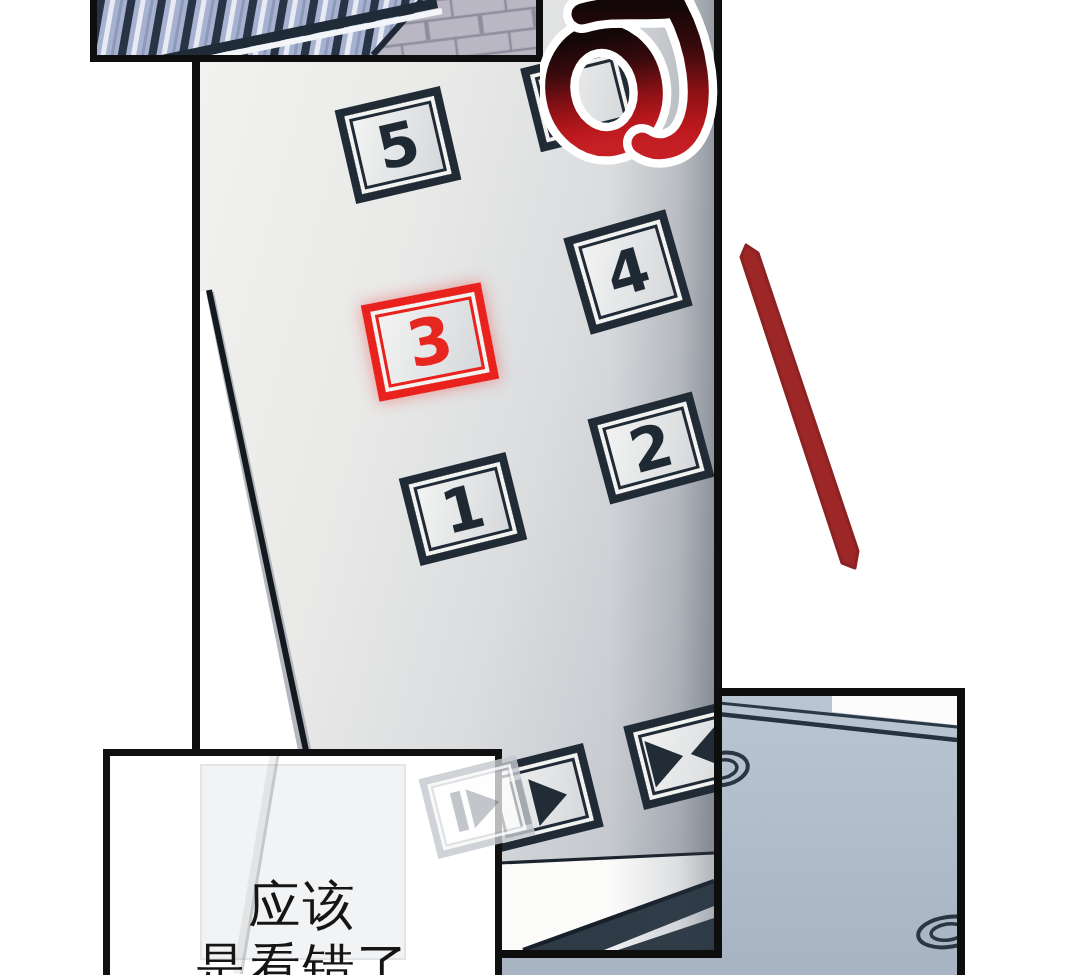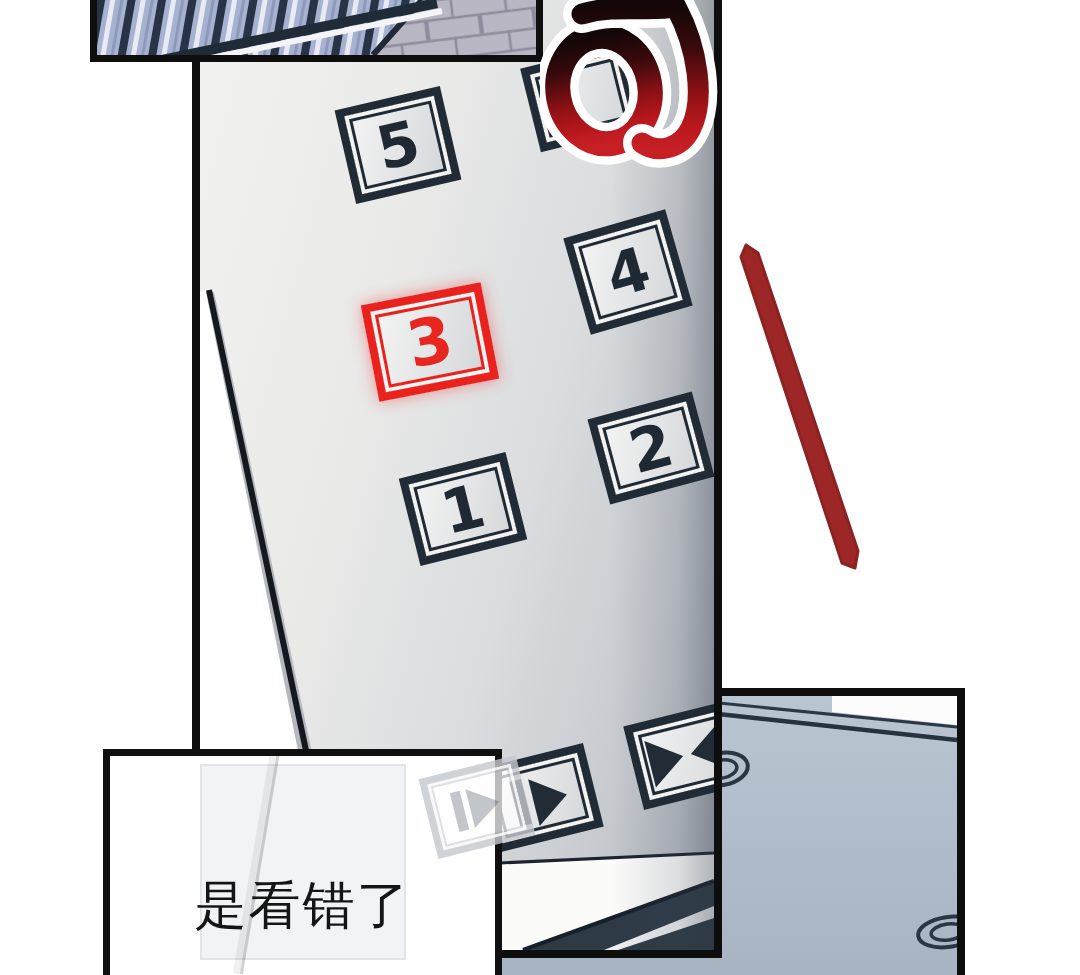--- a/index.html
+++ b/index.html
@@ -172,20 +172,21 @@
 
   <svg class="stroke-svg" width="145" height="345" viewBox="0 0 145 345">
     <polygon points="18,12 30,20 130,318 127,335 114,330 13,24" fill="#9c2726" stroke="#8c2222" stroke-width="3" stroke-linejoin="round"></polygon>
   </svg>
 
   <div class="caption-box">
     <div class="ghost-rect"></div>
     <div class="ghost-diag"></div>
     <div class="ghost-diag-line"></div>
     <div class="caption-text">
+      <div>应该</div>
       <div>是看错了</div>
     </div>
   </div>
 
   <div class="ghost-btn">
     <span class="vbar"></span>
     <span class="tri-r"></span>
   </div>
 
   <svg class="sfx" width="200" height="168" viewBox="0 0 200 168" role="img" aria-label="叮">

